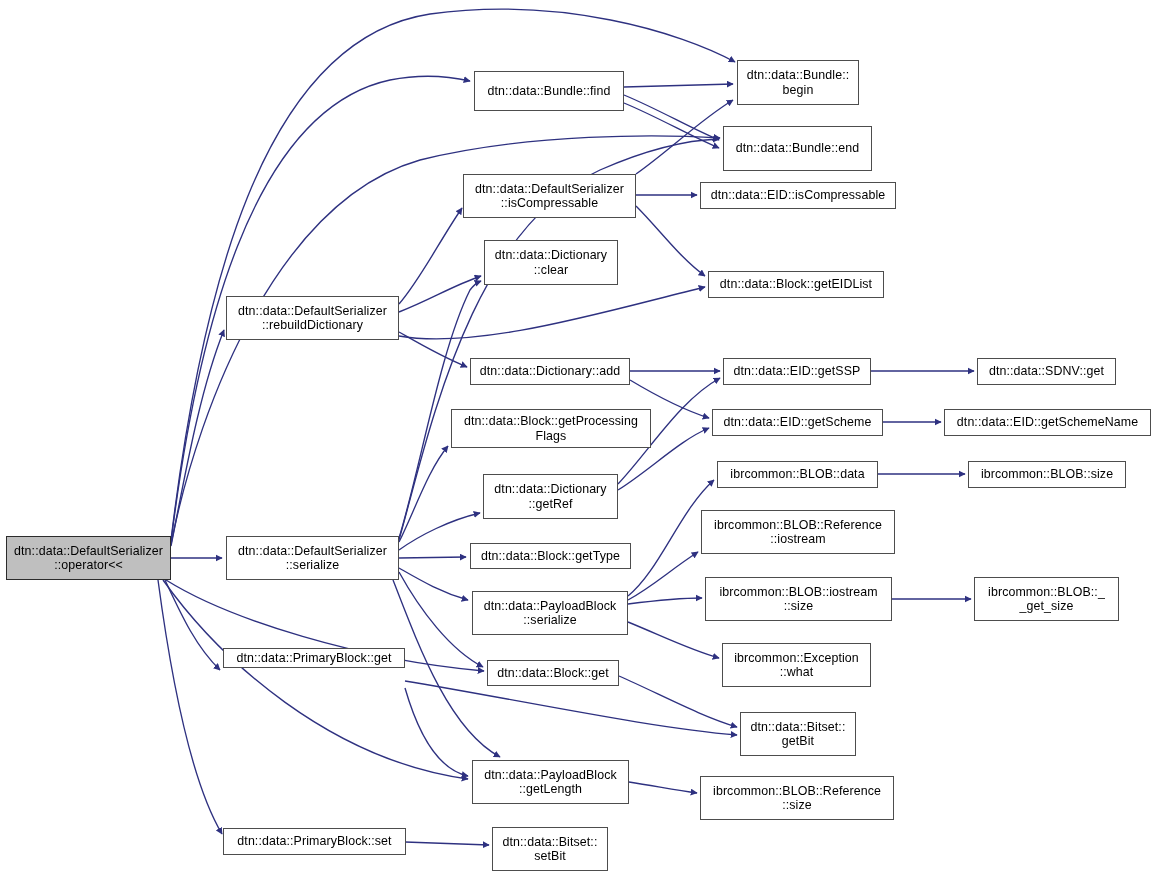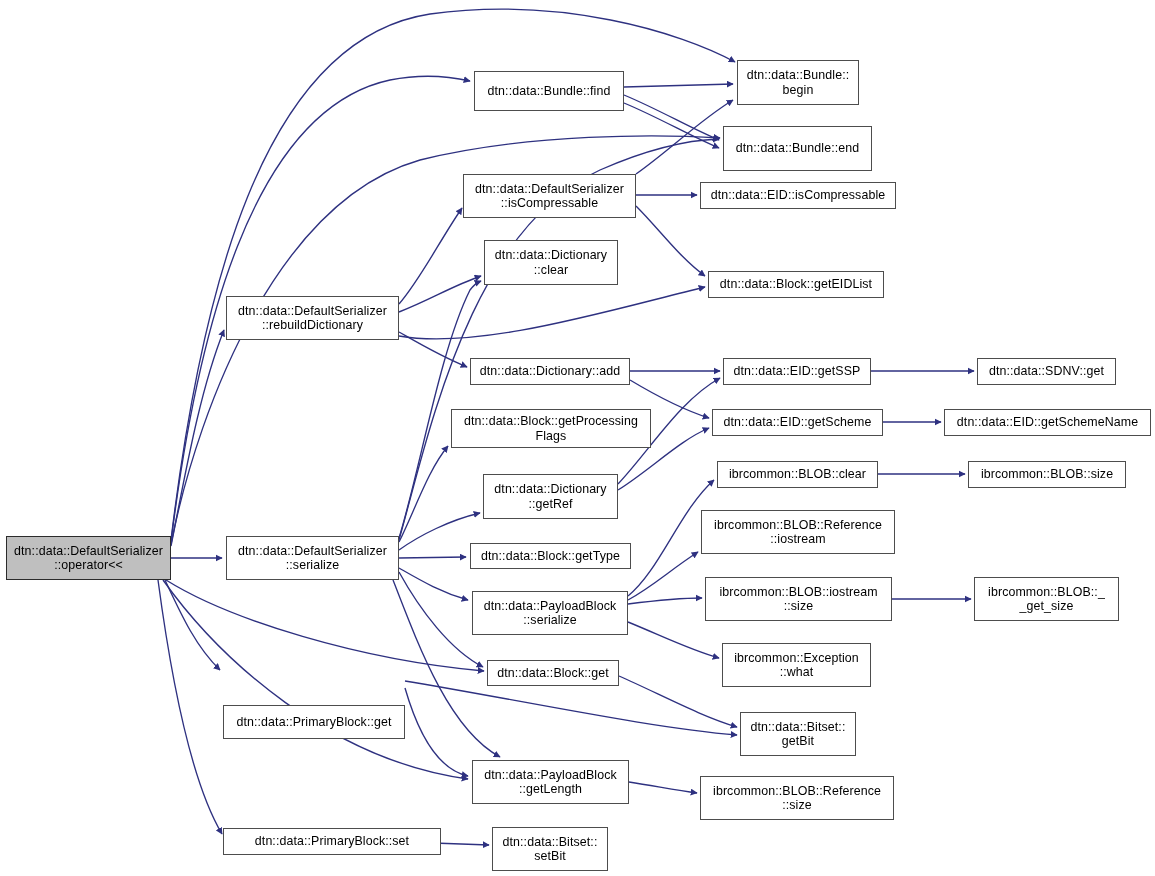--- a/index.html
+++ b/index.html
@@ -114,42 +114,42 @@
       <div class="node" style="left: 708px; top: 271px; width: 176px; height: 27px;">dtn::data::Block::getEIDList</div>
       <div class="node" style="left: 226px; top: 296px; width: 173px; height: 44px;">dtn::data::DefaultSerializer
 ::rebuildDictionary</div>
       <div class="node" style="left: 470px; top: 358px; width: 160px; height: 27px;">dtn::data::Dictionary::add</div>
       <div class="node" style="left: 723px; top: 358px; width: 148px; height: 27px; text-align: right;">dtn::data::EID::getSSP</div>
       <div class="node" style="left: 977px; top: 358px; width: 139px; height: 27px;">dtn::data::SDNV::get</div>
       <div class="node" style="left: 712px; top: 409px; width: 171px; height: 27px;">dtn::data::EID::getScheme</div>
       <div class="node" style="left: 944px; top: 409px; width: 207px; height: 27px;">dtn::data::EID::getSchemeName</div>
       <div class="node" style="left: 451px; top: 409px; width: 200px; height: 39px;">dtn::data::Block::getProcessing
 Flags</div>
-      <div class="node" style="left: 717px; top: 461px; width: 161px; height: 27px;">ibrcommon::BLOB::clear</div>
+      <div class="node" style="left: 717px; top: 461px; width: 161px; height: 27px;">ibrcommon::BLOB::data</div>
       <div class="node" style="left: 968px; top: 461px; width: 158px; height: 27px;">ibrcommon::BLOB::size</div>
       <div class="node" style="left: 483px; top: 474px; width: 135px; height: 45px;">dtn::data::Dictionary
 ::getRef</div>
       <div class="node" style="left: 701px; top: 510px; width: 194px; height: 44px;">ibrcommon::BLOB::Reference
 ::iostream</div>
       <div class="node" style="left: 470px; top: 543px; width: 161px; height: 26px;">dtn::data::Block::getType</div>
       <div class="node" style="left: 705px; top: 577px; width: 187px; height: 44px;">ibrcommon::BLOB::iostream
 ::size</div>
       <div class="node" style="left: 974px; top: 577px; width: 145px; height: 44px;">ibrcommon::BLOB::_
 _get_size</div>
       <div class="node" style="left: 472px; top: 591px; width: 156px; height: 44px;">dtn::data::PayloadBlock
 ::serialize</div>
       <div class="node" style="left: 722px; top: 643px; width: 149px; height: 44px;">ibrcommon::Exception
 ::what</div>
       <div class="node" style="left: 487px; top: 660px; width: 132px; height: 26px;">dtn::data::Block::get</div>
-      <div class="node" style="left: 223px; top: 705px; width: 182px; height: 34px;">dtn::data::PrimaryBlock::get</div>
+      <div class="node" style="left: 223px; top: 648px; width: 182px; height: 20px;">dtn::data::PrimaryBlock::get</div>
       <div class="node" style="left: 740px; top: 712px; width: 116px; height: 44px;">dtn::data::Bitset::
 getBit</div>
       <div class="node" style="left: 472px; top: 760px; width: 157px; height: 44px;">dtn::data::PayloadBlock
 ::getLength</div>
       <div class="node" style="left: 700px; top: 776px; width: 194px; height: 44px;">ibrcommon::BLOB::Reference
 ::size</div>
-      <div class="node" style="left: 223px; top: 828px; width: 218px; height: 27px;">dtn::data::PrimaryBlock::set</div>
+      <div class="node" style="left: 223px; top: 828px; width: 183px; height: 27px;">dtn::data::PrimaryBlock::set</div>
       <div class="node" style="left: 492px; top: 827px; width: 116px; height: 44px;">dtn::data::Bitset::
 setBit</div>
       <div class="node" style="left: 226px; top: 536px; width: 173px; height: 44px;">dtn::data::DefaultSerializer
 ::serialize</div>
     </div>
 </div>
 
 </body></html>

